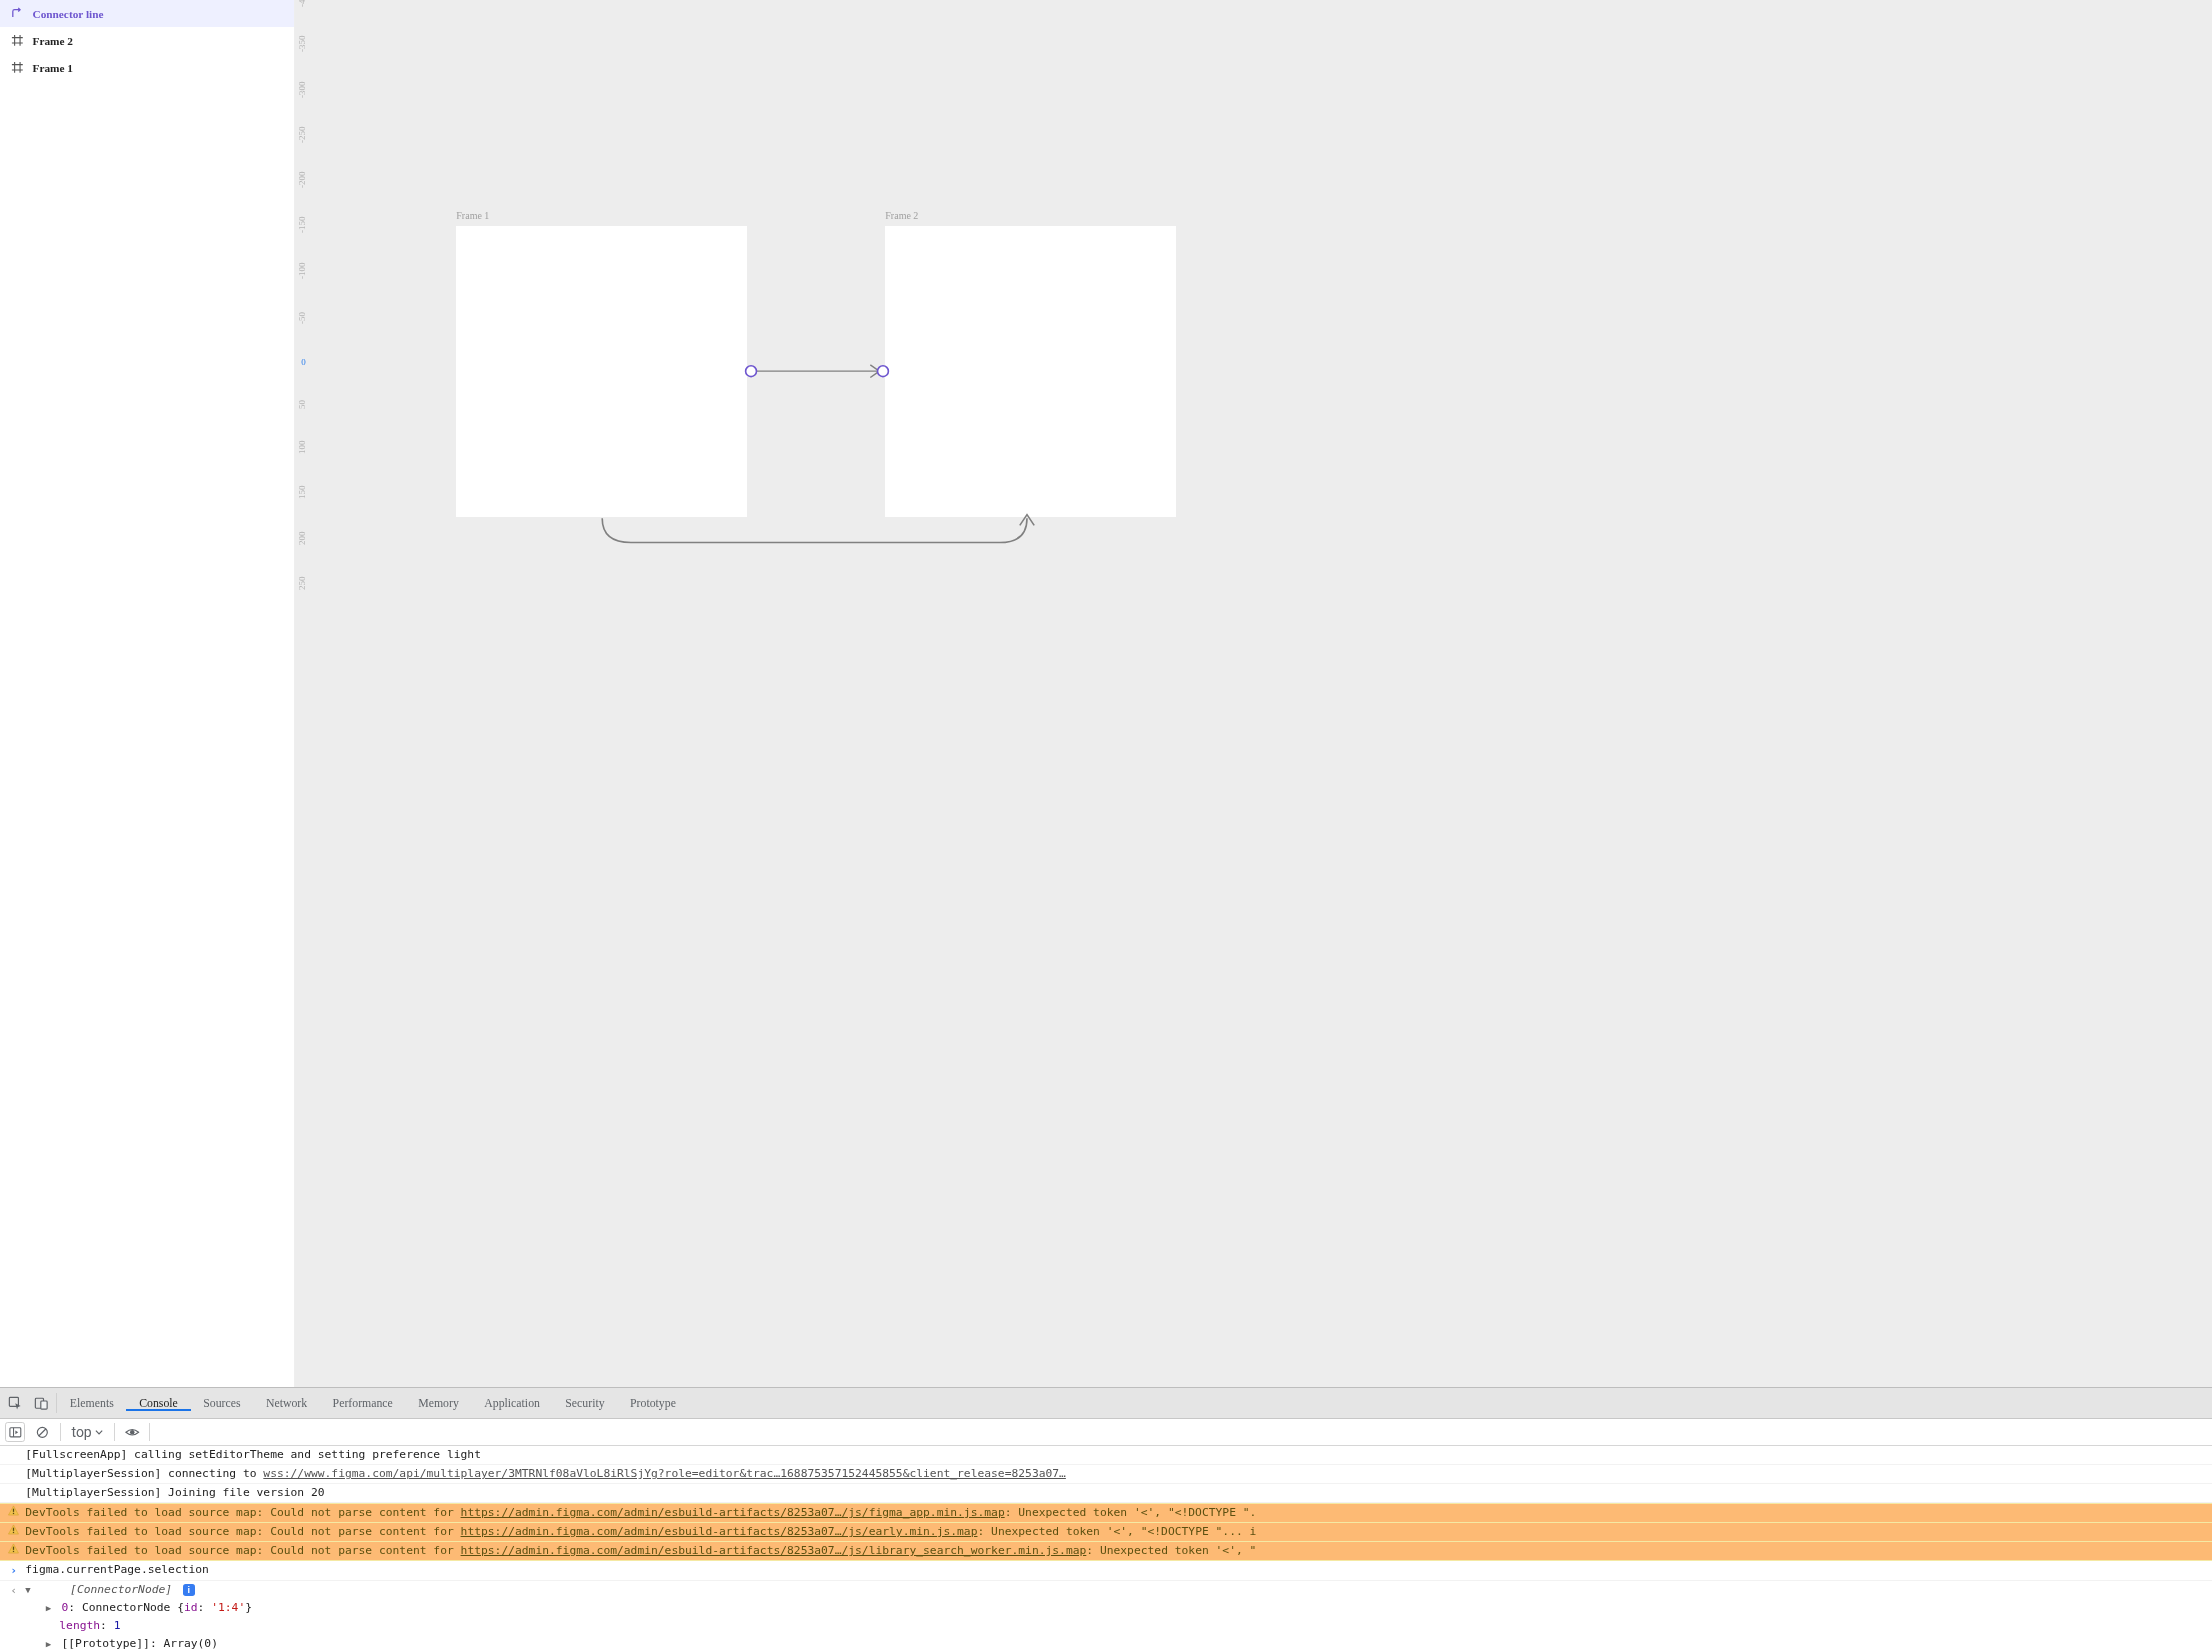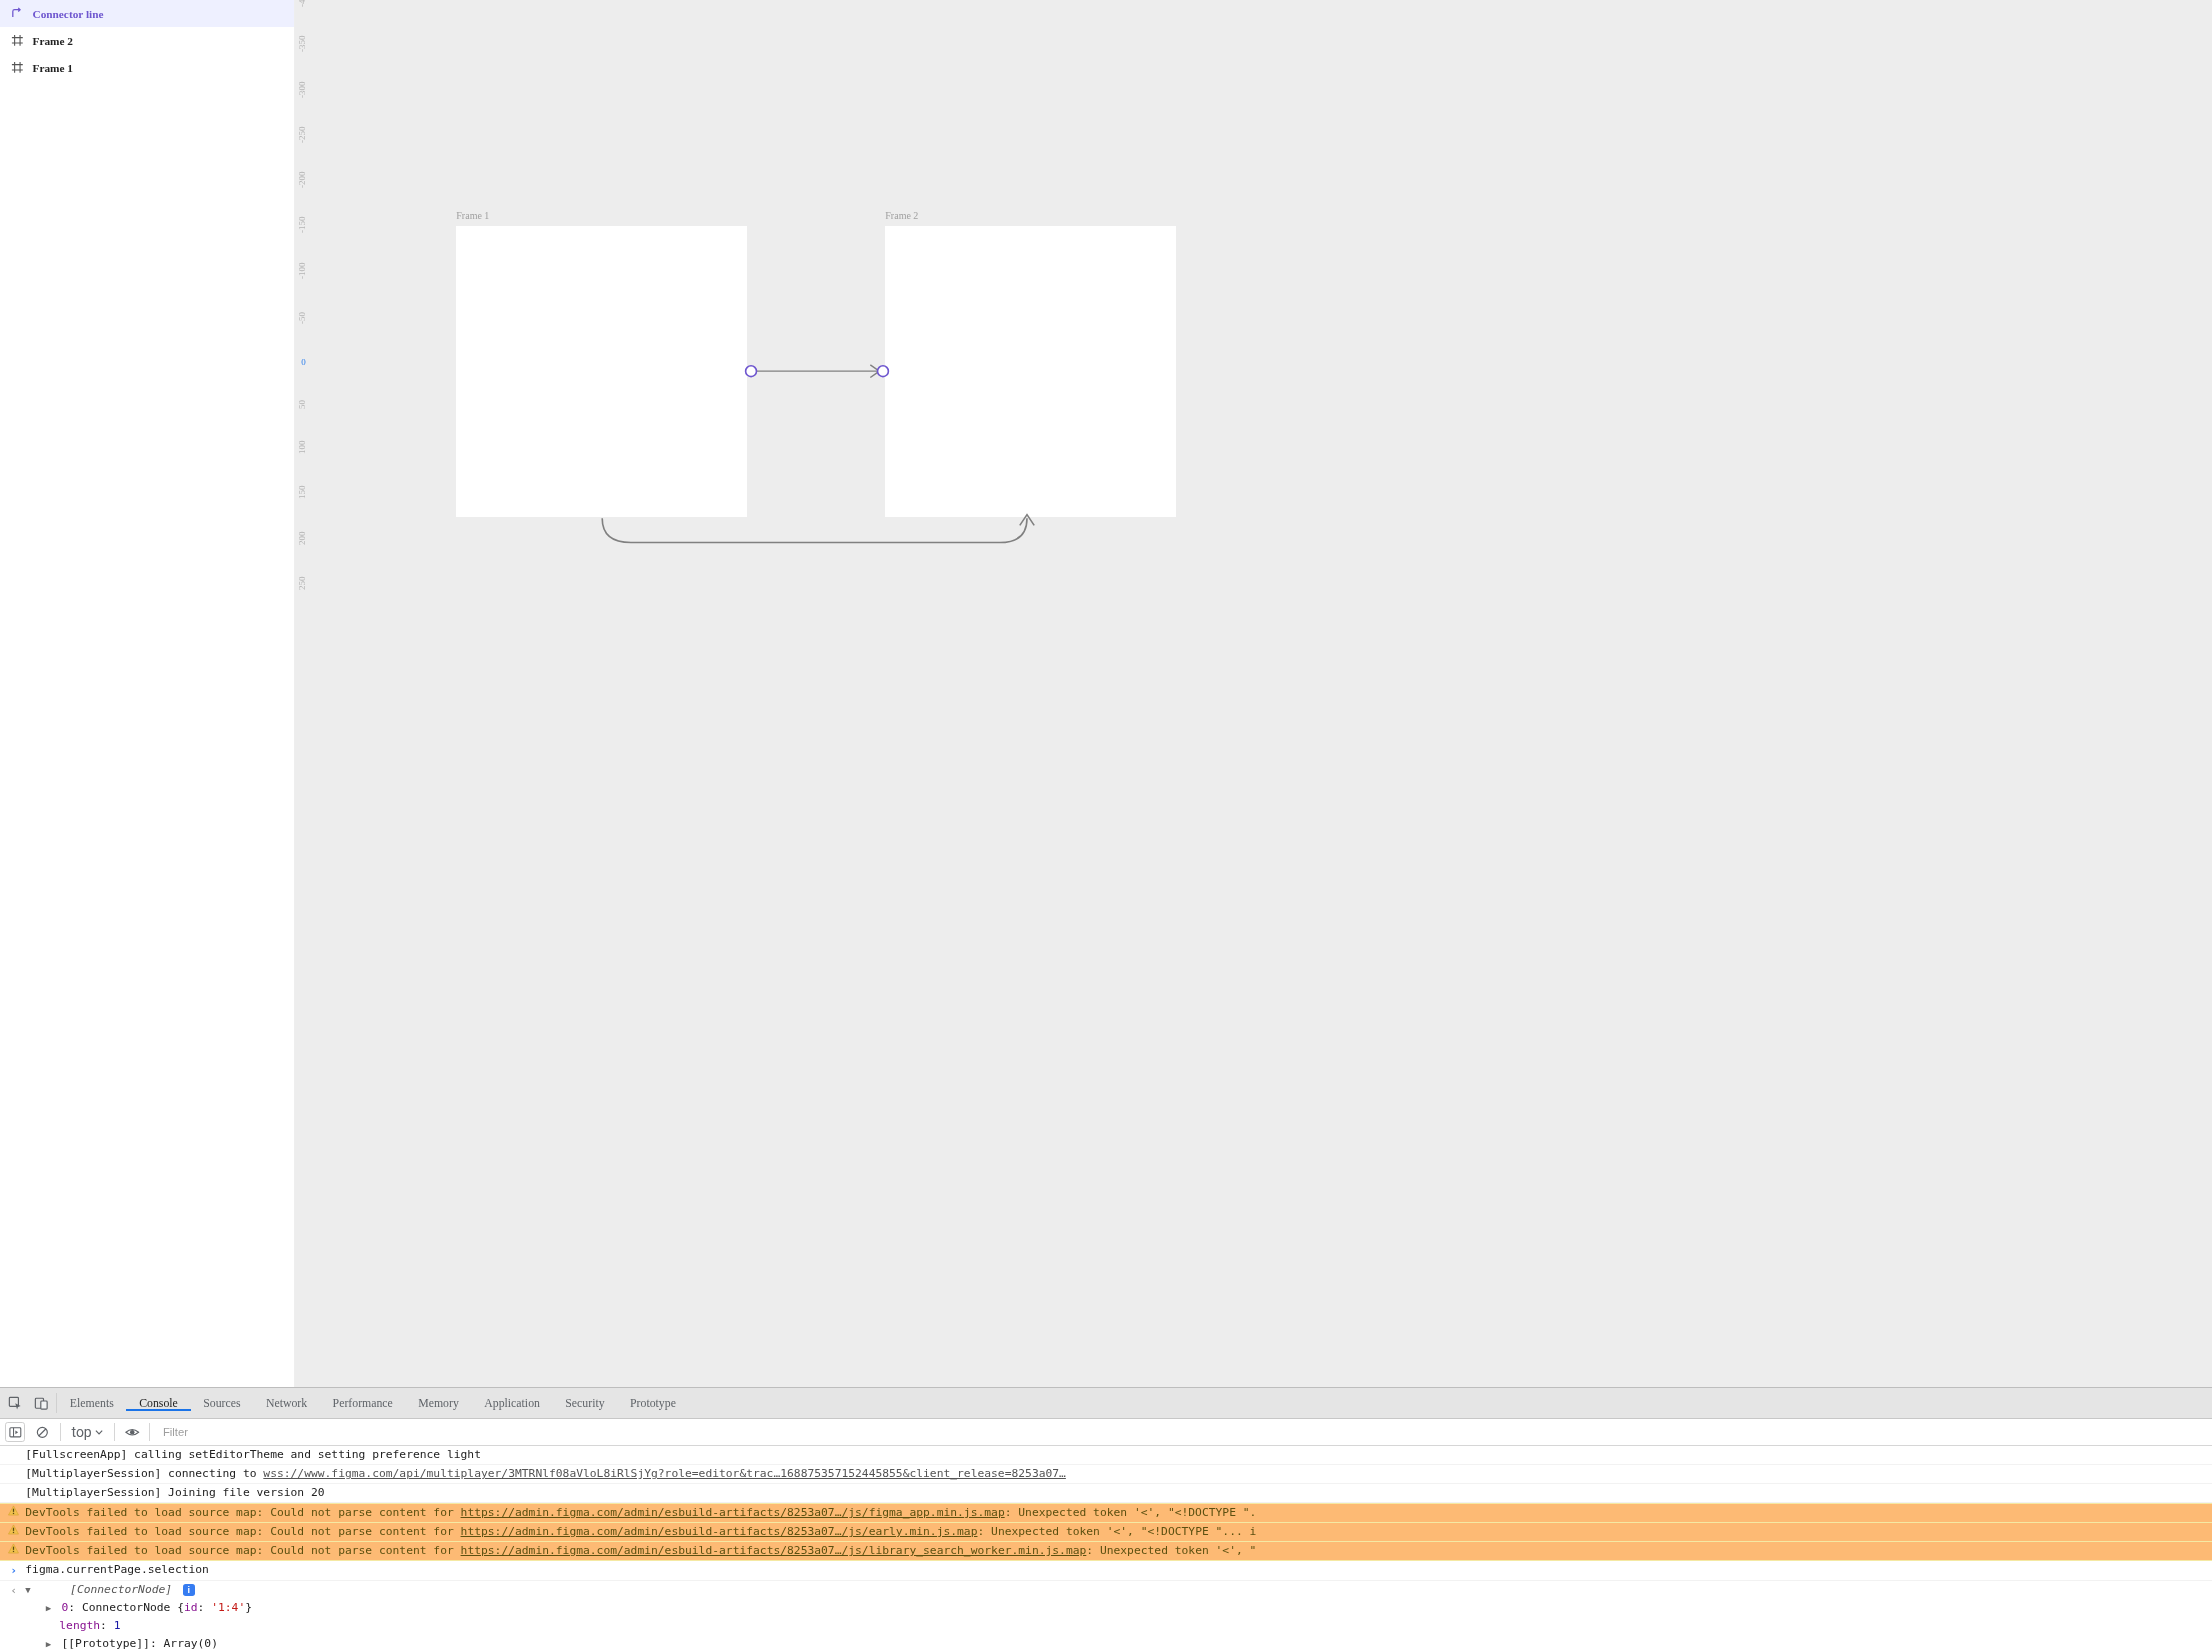--- a/index.html
+++ b/index.html
@@ -196,21 +196,20 @@
           </svg>
       </div>
       <div class="divider"></div>
       <span class="ibtn noborder">
         <svg width="14.5" height="14.5" viewBox="0 0 16 16">
             <path d="M1 8 Q8 2 15 8 Q8 14 1 8 Z" fill="none" stroke="currentColor" stroke-width="1.2"></path>
             <circle cx="8" cy="8" r="2.5" fill="currentColor"></circle>
           </svg>
       </span>
       <div class="divider"></div>
-      <input class="filter-input" placeholder="Filter" style="">
     </div>
 
     <div class="console-body">
 
       <div class="log-row">
         <span class="gutter"></span>
         <span class="msg">[FullscreenApp] calling setEditorTheme and setting preference light</span>
       </div>
 
       <div class="log-row">

